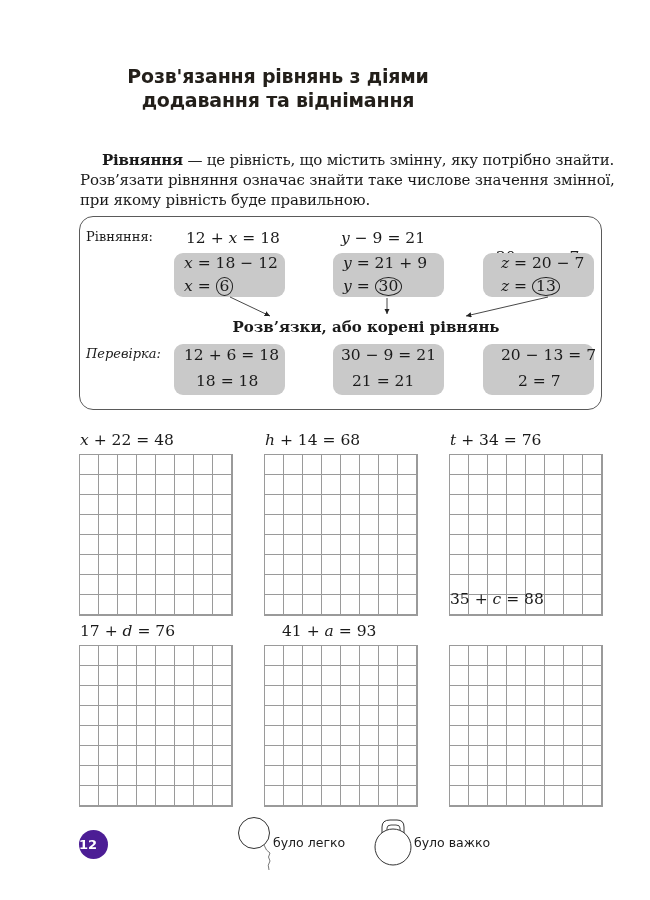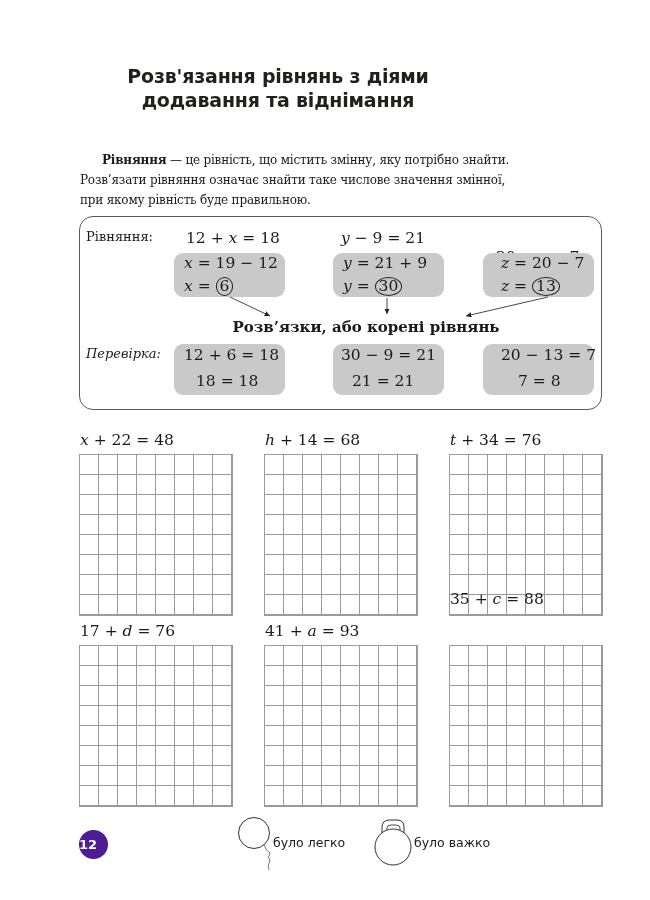--- a/index.html
+++ b/index.html
@@ -1,20 +1,20 @@
 <!DOCTYPE html>
 <html><head>
 <meta charset="utf-8">
 <style>
   html, body { margin:0; padding:0; background:#ffffff; }
   body { width:650px; height:900px; position:relative; overflow:hidden; color:#1a1a1a; }
   .abs { position:absolute; }
   .title { left:0; width:556px; text-align:center; font-family:"DejaVu Sans", sans-serif; font-weight:bold; font-size:19px; color:#231f1a; line-height:24px; letter-spacing:-0.2px; }
   .serif { font-family:"DejaVu Serif", "Liberation Serif", serif; }
-  .intro { left:80px; width:540px; font-family:"DejaVu Serif", serif; font-size:12px; line-height:20px; letter-spacing:-0.2px; }
+  .intro { left:80px; width:540px; font-family:"DejaVu Serif", serif; font-size:15px; line-height:20px; letter-spacing:-0.2px; }
   .intro p { margin:0; }
   .intro .indent { text-indent:22px; }
   .bigbox { left:79px; top:216px; width:521px; height:192px; border:1.5px solid #5a5a5a; border-radius:14px; }
   .gbox { background:#c9c9c9; border-radius:9px; }
   .math { font-family:"DejaVu Serif", "Liberation Serif", serif; font-size:15.5px; white-space:nowrap; }
   .var { font-style:italic; }
   .lbl { font-family:"DejaVu Serif", serif; font-size:13px; }
   .circ { display:inline-block; border:1px solid #222; border-radius:50%; padding:0 3px; line-height:17px; }
   .grid { width:152px; height:160px; border:1px solid #9a9a9a;
     background-image: linear-gradient(to right, #9a9a9a 1px, transparent 1px), linear-gradient(to bottom, #9a9a9a 1px, transparent 1px);
@@ -37,21 +37,21 @@
   <p>при якому рівність буде правильною.</p>
 </div>
 
 <div class="abs bigbox"></div>
 
 <div class="abs lbl" style="left:86px; top:229px;">Рівняння:</div>
 <div class="abs lbl" style="left:86px; top:346px;font-style:italic;">Перевірка:</div>
 
 <div class="abs math" style="left:186px; top:229px;"><span>12 + </span><span class="var">x</span><span> = 18</span></div>
 <div class="abs gbox" style="left:174px; top:253px; width:111px; height:44px;"></div>
-<div class="abs math" style="left:184px; top:254px;"><span class="var">x</span><span> = 19 − 12</span></div>
+<div class="abs math" style="left:184px; top:254px;"><span class="var">x</span><span> = 18 − 12</span></div>
 <div class="abs math" style="left:184px; top:277px;"><span class="var">x</span><span> = </span><span class="circ">6</span></div>
 
 <div class="abs math" style="left:341px; top:229px;"><span></span><span class="var">y</span><span> − 9 = 21</span></div>
 <div class="abs gbox" style="left:333px; top:253px; width:111px; height:44px;"></div>
 <div class="abs math" style="left:343px; top:254px;"><span class="var">y</span><span> = 21 + 9</span></div>
 <div class="abs math" style="left:343px; top:277px;text-align:center;"><span class="var">y</span><span> = </span><span class="circ">30</span></div>
 
 <div class="abs math" style="left:496px; top:229px;margin-top:19px;"><span>20 − </span><span class="var">z</span><span> = 7</span></div>
 <div class="abs gbox" style="left:483px; top:253px; width:111px; height:44px;"></div>
 <div class="abs math" style="left:501px; top:254px;"><span class="var">z</span><span> = 20 − 7</span></div>
@@ -77,35 +77,35 @@
 <div class="abs gbox" style="left:174px; top:344px; width:111px; height:51px;"></div>
 <div class="abs math" style="left:184px; top:346px;">12 + 6 = 18</div>
 <div class="abs math" style="left:196px; top:372px;">18 = 18</div>
 
 <div class="abs gbox" style="left:333px; top:344px; width:111px; height:51px;"></div>
 <div class="abs math" style="left:341px; top:346px;">30 − 9 = 21</div>
 <div class="abs math" style="left:352px; top:372px;">21 = 21</div>
 
 <div class="abs gbox" style="left:483px; top:344px; width:111px; height:51px;"></div>
 <div class="abs math" style="left:501px; top:346px;">20 − 13 = 7</div>
-<div class="abs math" style="left:518px; top:372px;">7 = 8</div>
+<div class="abs math" style="left:518px; top:372px;">2 = 7</div>
 
 <div class="abs eqlabel" style="left:80px; top:431px;"><span></span><span class="var">x</span><span> + 22 = 48</span></div>
 <div class="abs grid" style="left:79px; top:454px;"></div>
 
 <div class="abs eqlabel" style="left:265px; top:431px;"><span></span><span class="var">h</span><span> + 14 = 68</span></div>
 <div class="abs grid" style="left:264px; top:454px;"></div>
 
 <div class="abs eqlabel" style="left:450px; top:431px;text-align:right;"><span></span><span class="var">t</span><span> + 34 = 76</span></div>
 <div class="abs grid" style="left:449px; top:454px;"></div>
 
 <div class="abs eqlabel" style="left:80px; top:622px;"><span>17 + </span><span class="var">d</span><span> = 76</span></div>
 <div class="abs grid" style="left:79px; top:645px;"></div>
 
-<div class="abs eqlabel" style="left:265px; top:622px;"><span>41 + </span><span class="var">a</span><span> = 93</span></div>
+<div class="abs eqlabel" style="left:282px; top:622px;"><span>41 + </span><span class="var">a</span><span> = 93</span></div>
 <div class="abs grid" style="left:264px; top:645px;"></div>
 
 <div class="abs eqlabel" style="left:450px; top:590px;"><span>35 + </span><span class="var">c</span><span> = 88</span></div>
 <div class="abs grid" style="left:449px; top:645px;"></div>
 
 <div class="abs pagenum">12</div>
 
 <svg class="abs" style="left:236px; top:815px;" width="40" height="60">
   <circle cx="18" cy="18" r="15.5" fill="#fff" stroke="#333" stroke-width="1"></circle>
   <path d="M28,30 Q30,36 34,38 Q31,42 34,46 Q31,50 33,55" fill="none" stroke="#555" stroke-width="0.8"></path>

